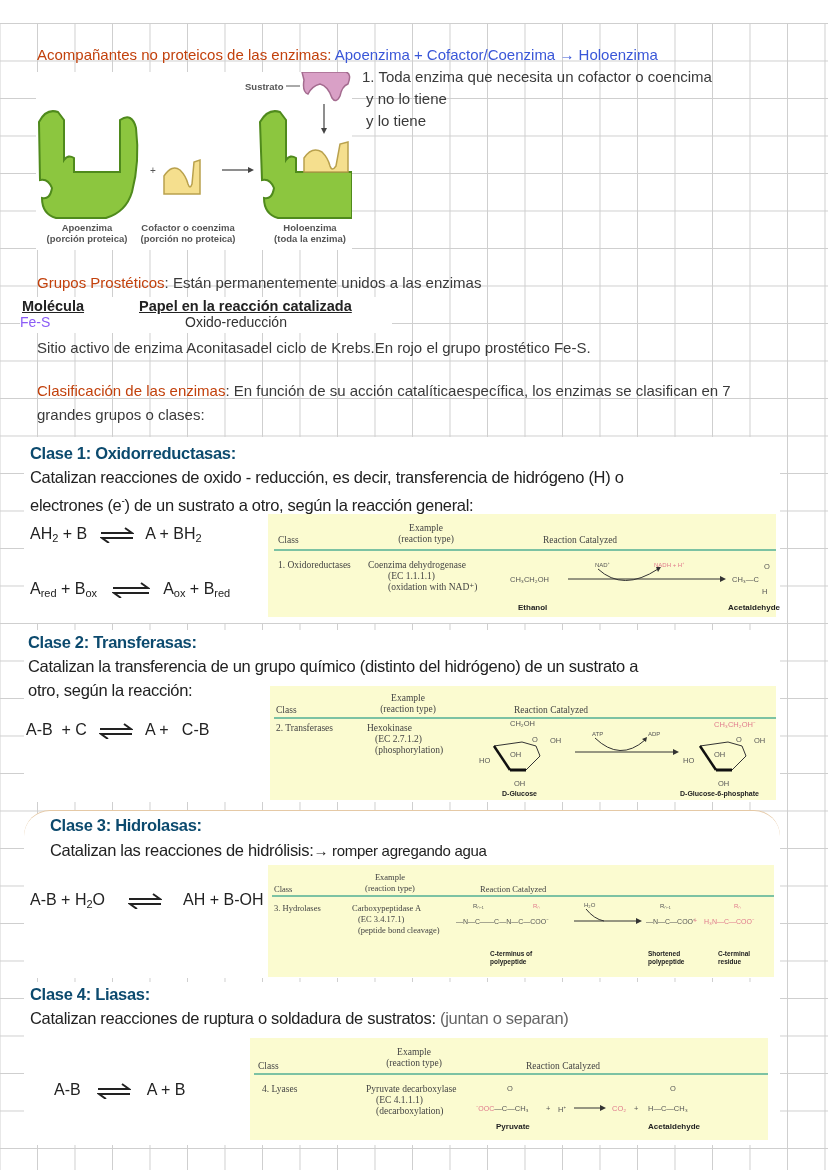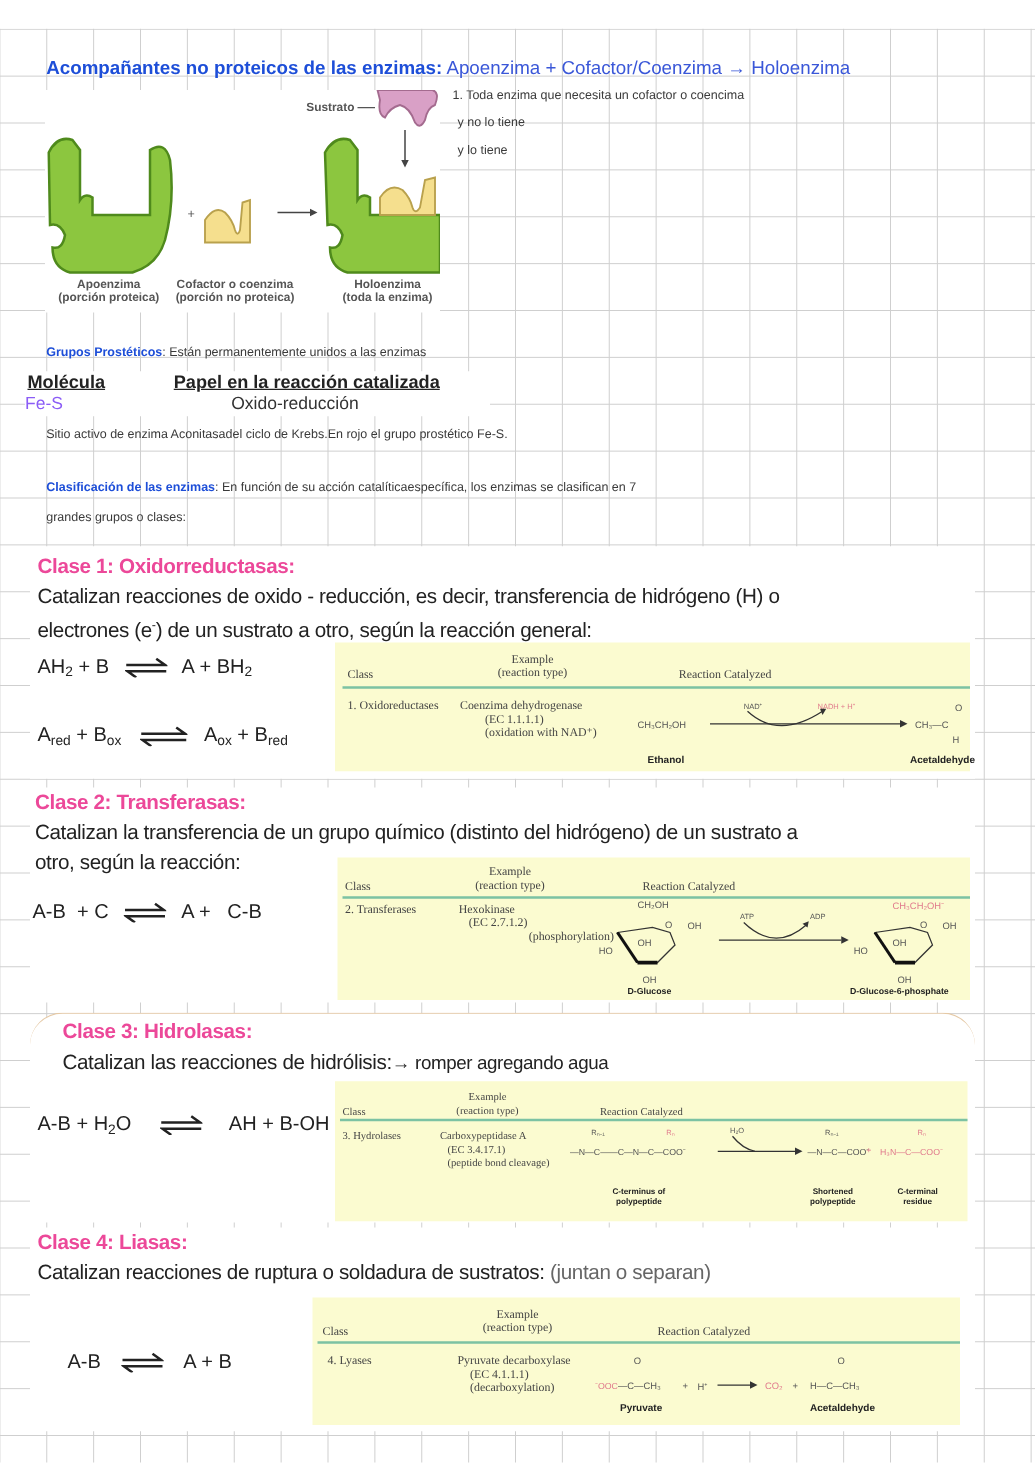--- a/index.html
+++ b/index.html
@@ -10,48 +10,48 @@
     color: #333;
     background-color: #fff;
     background-image:
       linear-gradient(to right, #cfcfcf 1px, transparent 1px),
       linear-gradient(to bottom, #cfcfcf 1px, transparent 1px);
     background-size: 37.5px 37.5px;
     background-position: 37px 23px;
   }
   .top-blank { position: absolute; left: 0; top: 0; width: 828px; height: 23px; background: #fff; }
   .abs { position: absolute; }
-  .red { color: #1d4ed8; font-weight: bold; }
+  .red { color: #c2410c; }
   .blue { color: #3a57d8; }
-  .txt { font-size: 10px; line-height: 22px; color: #3a3a3a; white-space: nowrap; }
+  .txt { font-size: 15px; line-height: 22px; color: #3a3a3a; white-space: nowrap; }
 
   
   .fig { left: 36px; top: 72px; width: 316px; height: 178px; background: #fff; }
   .fig svg { position: absolute; left: 0; top: 0; }
   .fig-lbl { position: absolute; font-size: 9.5px; font-weight: bold; color: #555; text-align: center; line-height: 11px; white-space: nowrap; }
 
   
   .pt-head { font-size: 14.5px; font-weight: bold; color: #222; text-decoration: underline; }
 
   
   .panel { position: absolute; background: #fff; }
-  .cls-title { font-family: "Liberation Sans", sans-serif; font-weight: bold; font-size: 16.5px; color: #ec4899; letter-spacing: -0.3px; }
+  .cls-title { font-family: "Liberation Sans", sans-serif; font-weight: bold; font-size: 16.5px; color: #0c4a6e; letter-spacing: -0.3px; }
   .cls-desc { font-size: 16.5px; color: #222; letter-spacing: -0.3px; line-height: 24px; white-space: nowrap; }
   .eq { font-size: 16px; color: #222; white-space: nowrap; }
   .eq sub { font-size: 11px; vertical-align: -3px; }
   .eqarrow { display: inline-block; vertical-align: middle; margin: 0 8px; }
 
   
   .ybox { position: absolute; background: #fbfbd0; font-family: "Liberation Serif", "DejaVu Serif", serif; color: #444; }
   .ybox .hdr { position: absolute; font-size: 9.5px; line-height: 11px; white-space: nowrap; }
   .ybox .rule { position: absolute; height: 2px; background: #7cc2a3; }
   .ybox .cell { position: absolute; font-size: 9.5px; line-height: 11px; white-space: nowrap; }
   .ybox .chem { position: absolute; font-family: "Liberation Sans", sans-serif; font-size: 7.5px; color: #555; white-space: nowrap; }
   .ybox .pink { color: #e07a8c; }
-  .ybox .name { position: absolute; font-family: "Liberation Sans", sans-serif; font-size: 8px; font-weight: bold; color: #222; white-space: nowrap; text-align: center; line-height: 9px; }
+  .ybox .name { position: absolute; font-family: "Liberation Sans", sans-serif; font-size: 8px; font-weight: bold; color: #222; white-space: nowrap; text-align: left; line-height: 9px; }
   .ybox svg { position: absolute; }
 </style>
 </head>
 <body>
 
 <div class="top-blank"></div>
 
 <div class="abs txt" style="left:37px; top:44px; font-size:15px;">
   <span class="red">Acompañantes no proteicos de las enzimas</span><span class="red">:</span>
   <span class="blue">Apoenzima + Cofactor/Coenzima → Holoenzima</span>
@@ -190,21 +190,21 @@
     <div class="hdr" style="left:88px; top:7px; text-align:center; width:100px;">
       <div>Example</div>
       <div>(reaction type)</div>
     </div>
     <div class="hdr" style="left:244px; top:19px;">Reaction Catalyzed</div>
     <div class="rule" style="left:4px; right:0; top:31px;"></div>
     <div class="cell" style="left:6px; top:37px;">2. Transferases</div>
     <div class="cell" style="left:97px; top:37px;">
       <div>Hexokinase</div>
       <div style="padding-left:8px;">(EC 2.7.1.2)</div>
-      <div style="padding-left:8px;margin-left:48px;">(phosphorylation)</div>
+      <div style="padding-left:8px;">(phosphorylation)</div>
     </div>
 
     <svg style="left:214px; top:40px;" width="70" height="60" viewBox="0 0 70 60">
       <path d="M10 20 L38 16 L52 20 L56 30 L42 44 L26 44 Z" stroke="#333" stroke-width="1" fill="none"></path>
       <path d="M26 44 L42 44" stroke="#111" stroke-width="3"></path>
       <path d="M10 20 L26 44" stroke="#111" stroke-width="2.5"></path>
     </svg>
     <div class="chem" style="left:240px; top:33px;">CH₂OH</div>
     <div class="chem" style="left:262px; top:49px;">O</div>
     <div class="chem" style="left:280px; top:50px;">OH</div>

